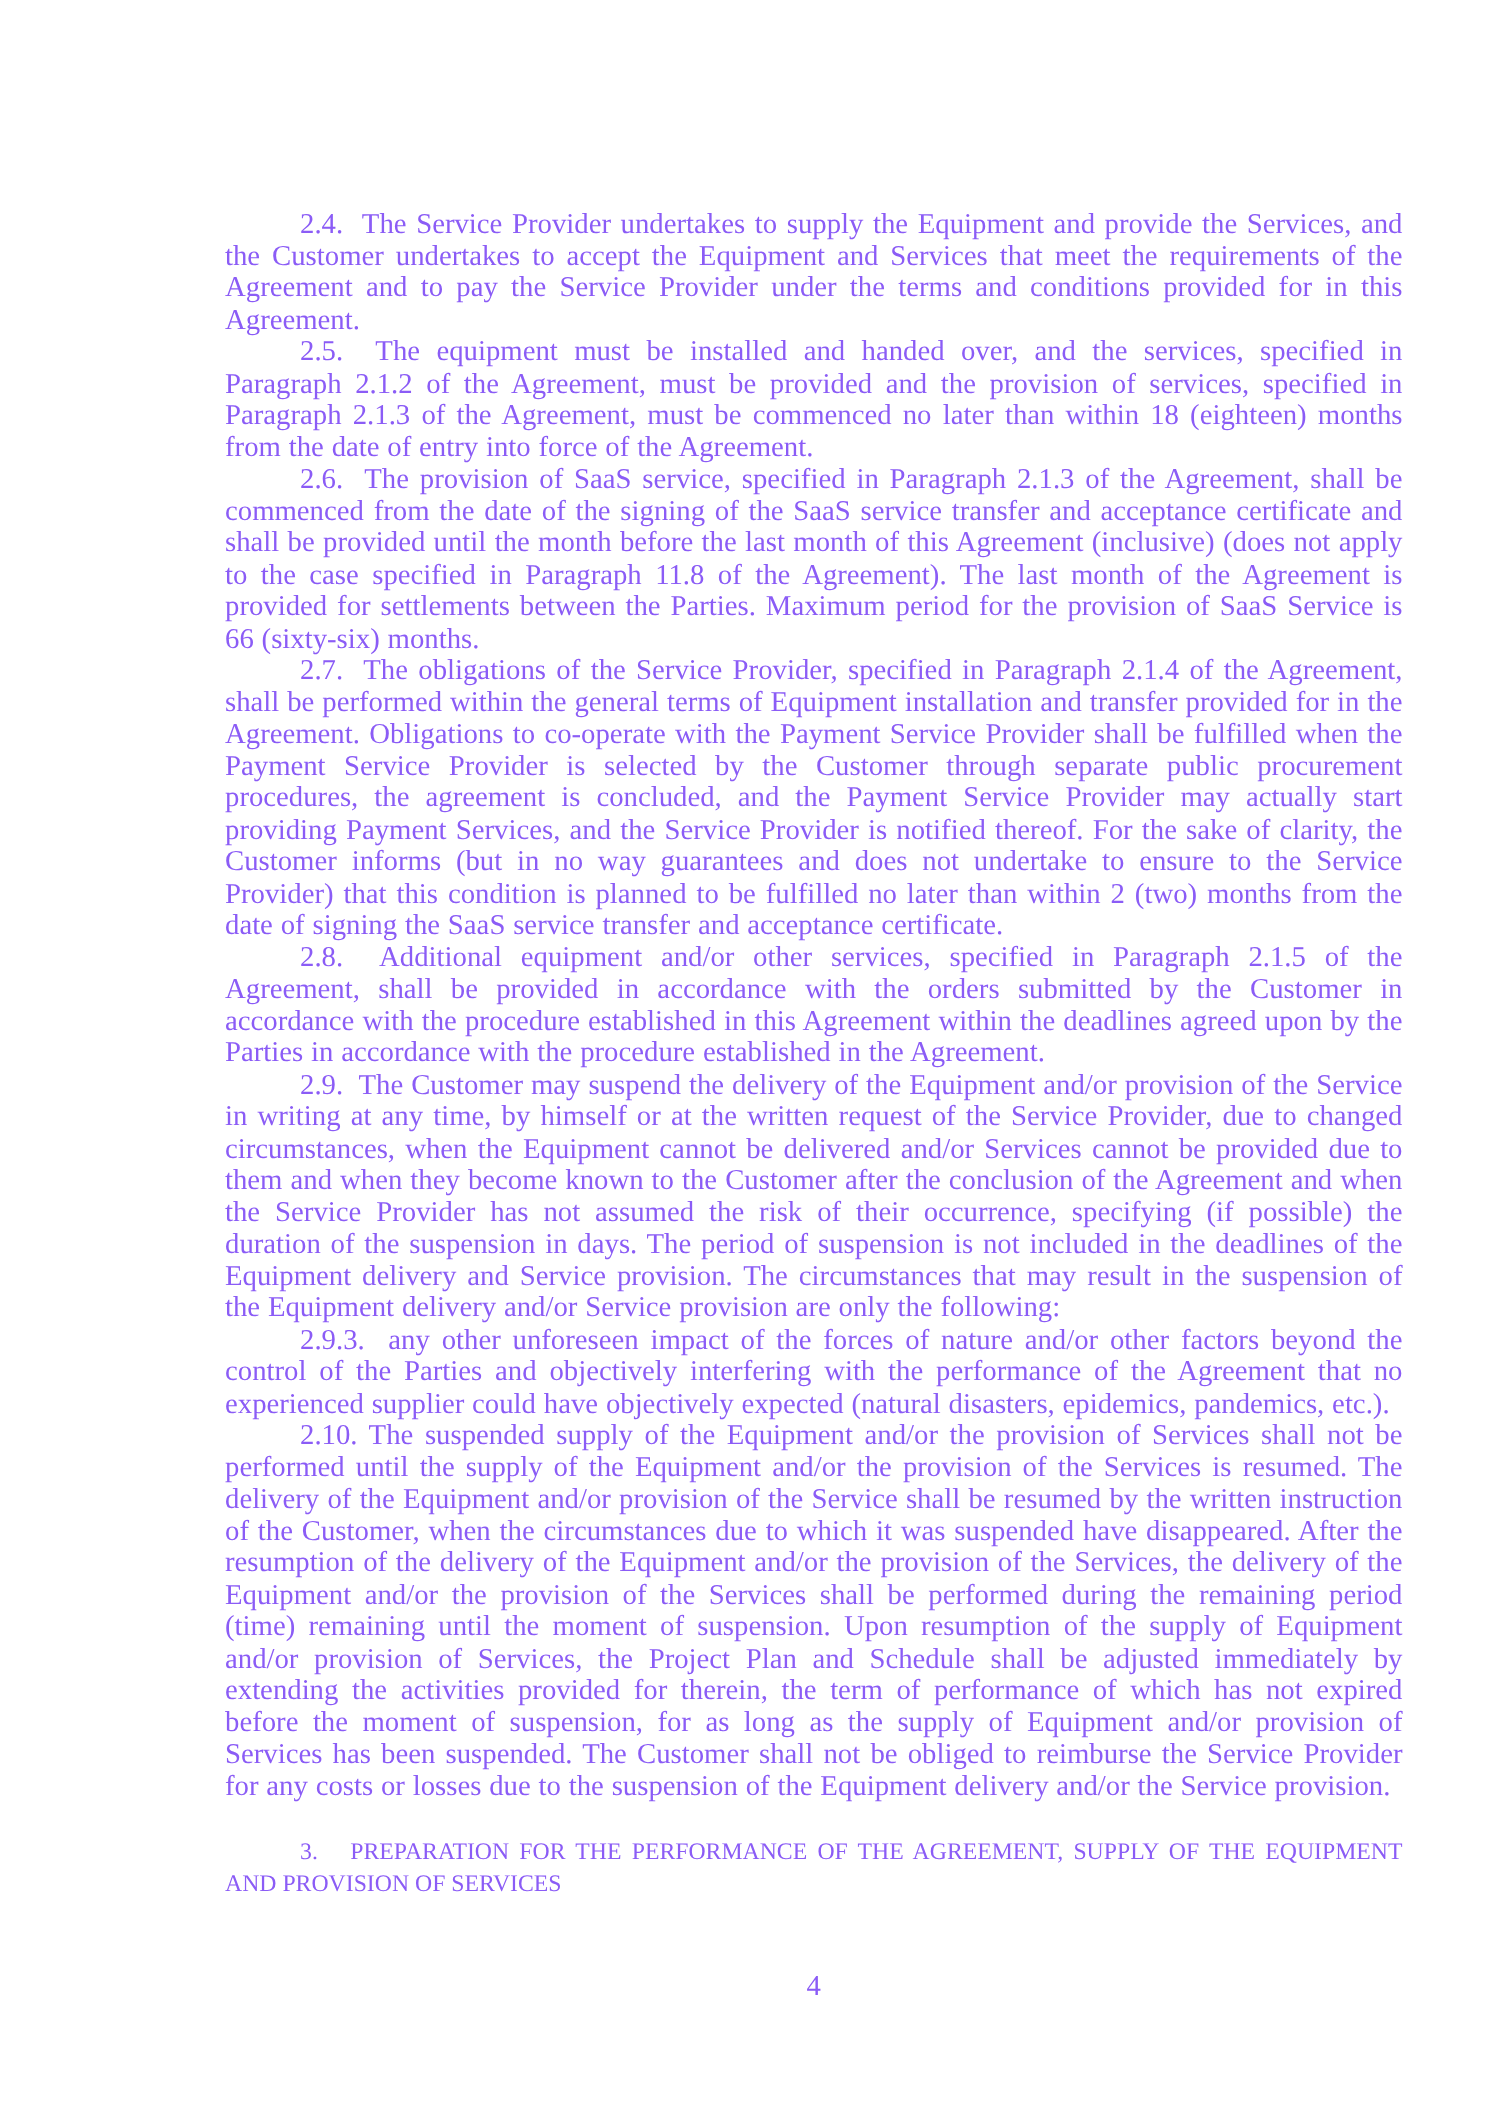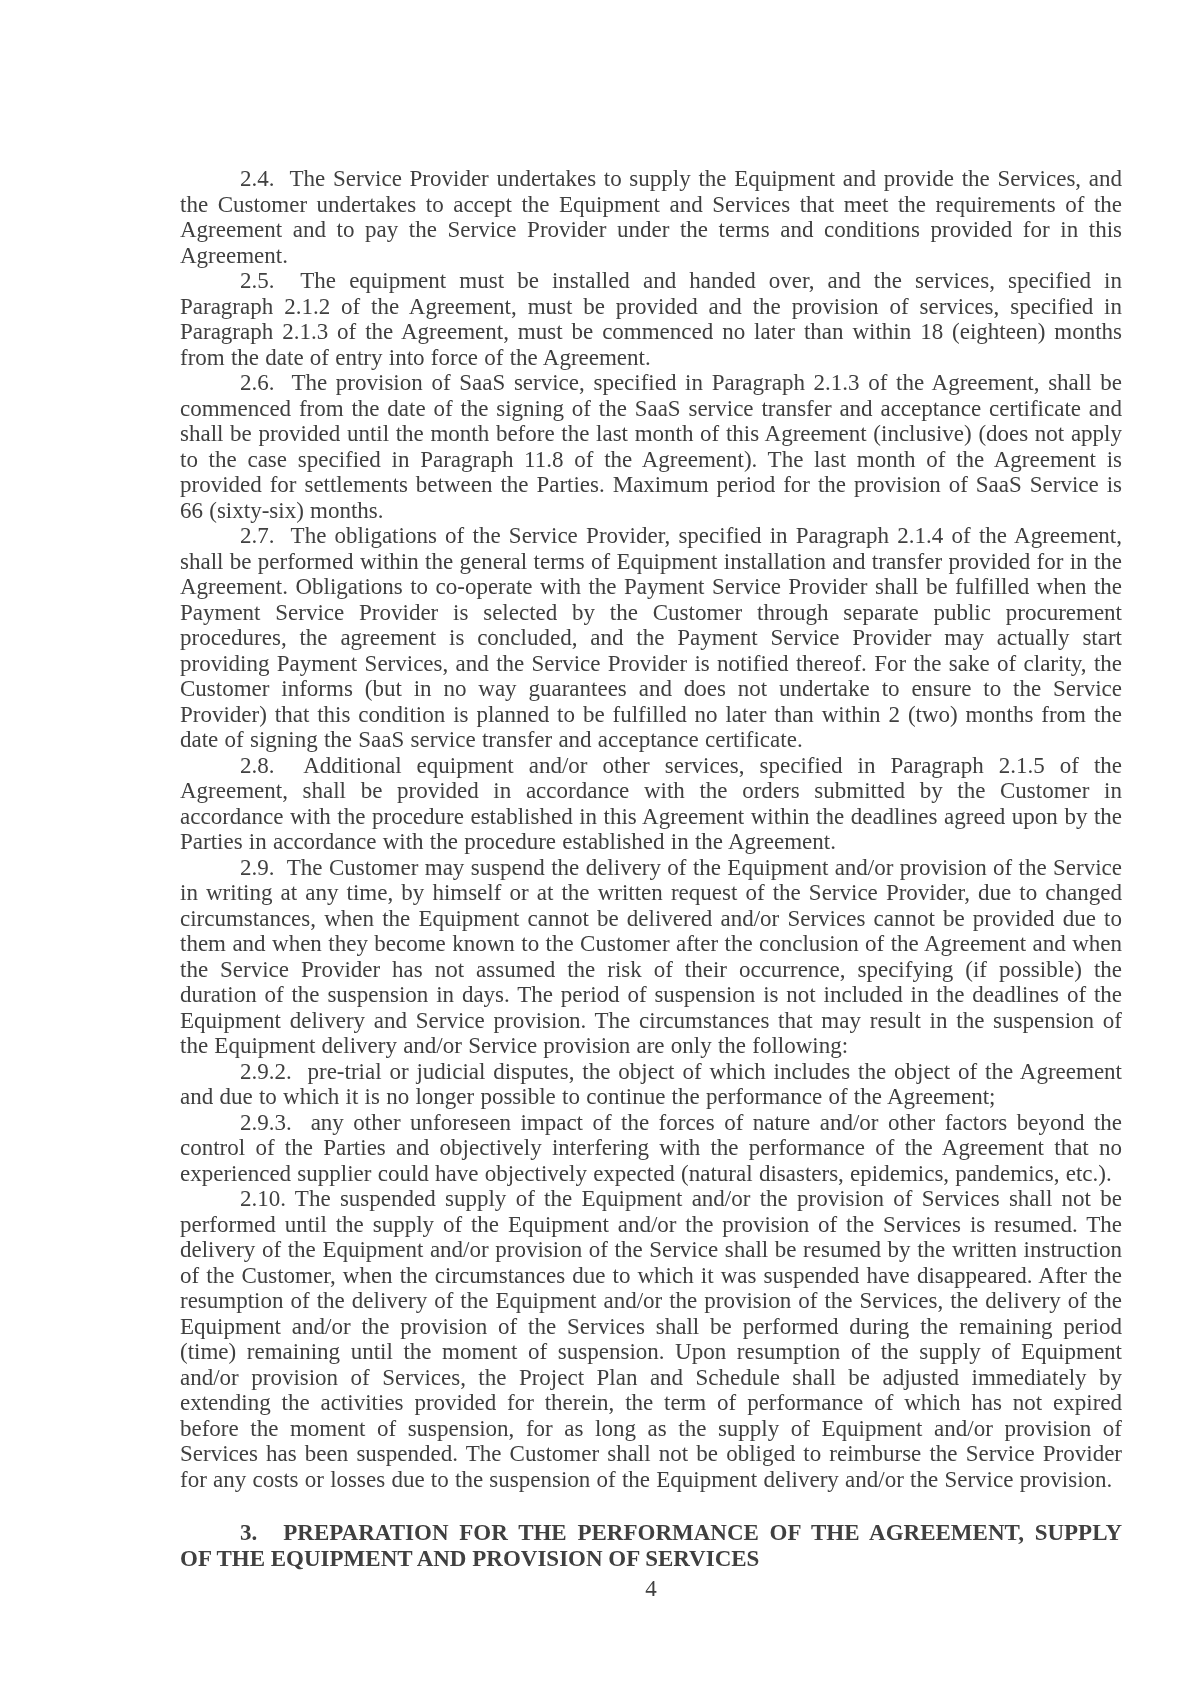--- a/index.html
+++ b/index.html
@@ -6,44 +6,44 @@
     margin: 0;
     padding: 0;
     background: #ffffff;
   }
   .page {
     position: relative;
     width: 1191px;
     height: 1684px;
     background: #ffffff;
     font-family: "Liberation Serif", serif;
-    color: #404040;
+    color: #8b5cf6;
     overflow: hidden;
   }
   .content {
     position: absolute;
     left: 180px;
     top: 166px;
     width: 942px;
   }
   p.para {
     margin: 0;
     text-align: justify;
     text-indent: 60px;
     font-size: 23px;
     line-height: 25.5px;
     word-spacing: 0.5px;
   }
   p.section-heading {
     margin: 28px 0 12px 0;
     text-align: justify;
     text-indent: 60px;
-    font-size: 23px;
+    font-size: 19px;
     line-height: 25.5px;
-    font-weight: bold;
+    font-weight: normal;
   }
   .sec-gap {
     display: inline-block;
     width: 26px;
   }
   .page-number {
     position: absolute;
     left: 180px;
     top: 1576px;
     width: 942px;
@@ -56,21 +56,20 @@
 <body>
 
 <div class="page">
   <div class="content">
     <p class="para">2.4.&nbsp; The Service Provider undertakes to supply the Equipment and provide the Services, and the Customer undertakes to accept the Equipment and Services that meet the requirements of the Agreement and to pay the Service Provider under the terms and conditions provided for in this Agreement.</p>
     <p class="para">2.5.&nbsp; The equipment must be installed and handed over, and the services, specified in Paragraph 2.1.2 of the Agreement, must be provided and the provision of services, specified in Paragraph 2.1.3 of the Agreement, must be commenced no later than within 18 (eighteen) months from the date of entry into force of the Agreement.</p>
     <p class="para">2.6.&nbsp; The provision of SaaS service, specified in Paragraph 2.1.3 of the Agreement, shall be commenced from the date of the signing of the SaaS service transfer and acceptance certificate and shall be provided until the month before the last month of this Agreement (inclusive) (does not apply to the case specified in Paragraph 11.8 of the Agreement). The last month of the Agreement is provided for settlements between the Parties. Maximum period for the provision of SaaS Service is 66 (sixty-six) months.</p>
     <p class="para">2.7.&nbsp; The obligations of the Service Provider, specified in Paragraph 2.1.4 of the Agreement, shall be performed within the general terms of Equipment installation and transfer provided for in the Agreement. Obligations to co-operate with the Payment Service Provider shall be fulfilled when the Payment Service Provider is selected by the Customer through separate public procurement procedures, the agreement is concluded, and the Payment Service Provider may actually start providing Payment Services, and the Service Provider is notified thereof. For the sake of clarity, the Customer informs (but in no way guarantees and does not undertake to ensure to the Service Provider) that this condition is planned to be fulfilled no later than within 2 (two) months from the date of signing the SaaS service transfer and acceptance certificate.</p>
     <p class="para">2.8.&nbsp; Additional equipment and/or other services, specified in Paragraph 2.1.5 of the Agreement, shall be provided in accordance with the orders submitted by the Customer in accordance with the procedure established in this Agreement within the deadlines agreed upon by the Parties in accordance with the procedure established in the Agreement.</p>
     <p class="para">2.9.&nbsp; The Customer may suspend the delivery of the Equipment and/or provision of the Service in writing at any time, by himself or at the written request of the Service Provider, due to changed circumstances, when the Equipment cannot be delivered and/or Services cannot be provided due to them and when they become known to the Customer after the conclusion of the Agreement and when the Service Provider has not assumed the risk of their occurrence, specifying (if possible) the duration of the suspension in days. The period of suspension is not included in the deadlines of the Equipment delivery and Service provision. The circumstances that may result in the suspension of the Equipment delivery and/or Service provision are only the following:</p>
-    <p class="para">2.9.2.&nbsp; pre-trial or judicial disputes, the object of which includes the object of the Agreement and due to which it is no longer possible to continue the performance of the Agreement;</p>
     <p class="para">2.9.3.&nbsp; any other unforeseen impact of the forces of nature and/or other factors beyond the control of the Parties and objectively interfering with the performance of the Agreement that no experienced supplier could have objectively expected (natural disasters, epidemics, pandemics, etc.).</p>
     <p class="para">2.10. The suspended supply of the Equipment and/or the provision of Services shall not be performed until the supply of the Equipment and/or the provision of the Services is resumed. The delivery of the Equipment and/or provision of the Service shall be resumed by the written instruction of the Customer, when the circumstances due to which it was suspended have disappeared. After the resumption of the delivery of the Equipment and/or the provision of the Services, the delivery of the Equipment and/or the provision of the Services shall be performed during the remaining period (time) remaining until the moment of suspension. Upon resumption of the supply of Equipment and/or provision of Services, the Project Plan and Schedule shall be adjusted immediately by extending the activities provided for therein, the term of performance of which has not expired before the moment of suspension, for as long as the supply of Equipment and/or provision of Services has been suspended. The Customer shall not be obliged to reimburse the Service Provider for any costs or losses due to the suspension of the Equipment delivery and/or the Service provision.</p>
 
     <p class="section-heading"><span>3.</span><span class="sec-gap"></span><span>PREPARATION FOR THE PERFORMANCE OF THE AGREEMENT, SUPPLY OF THE EQUIPMENT AND PROVISION OF SERVICES</span></p>
   </div>
 
   <div class="page-number">4</div>
 </div>
 
 </body></html>

